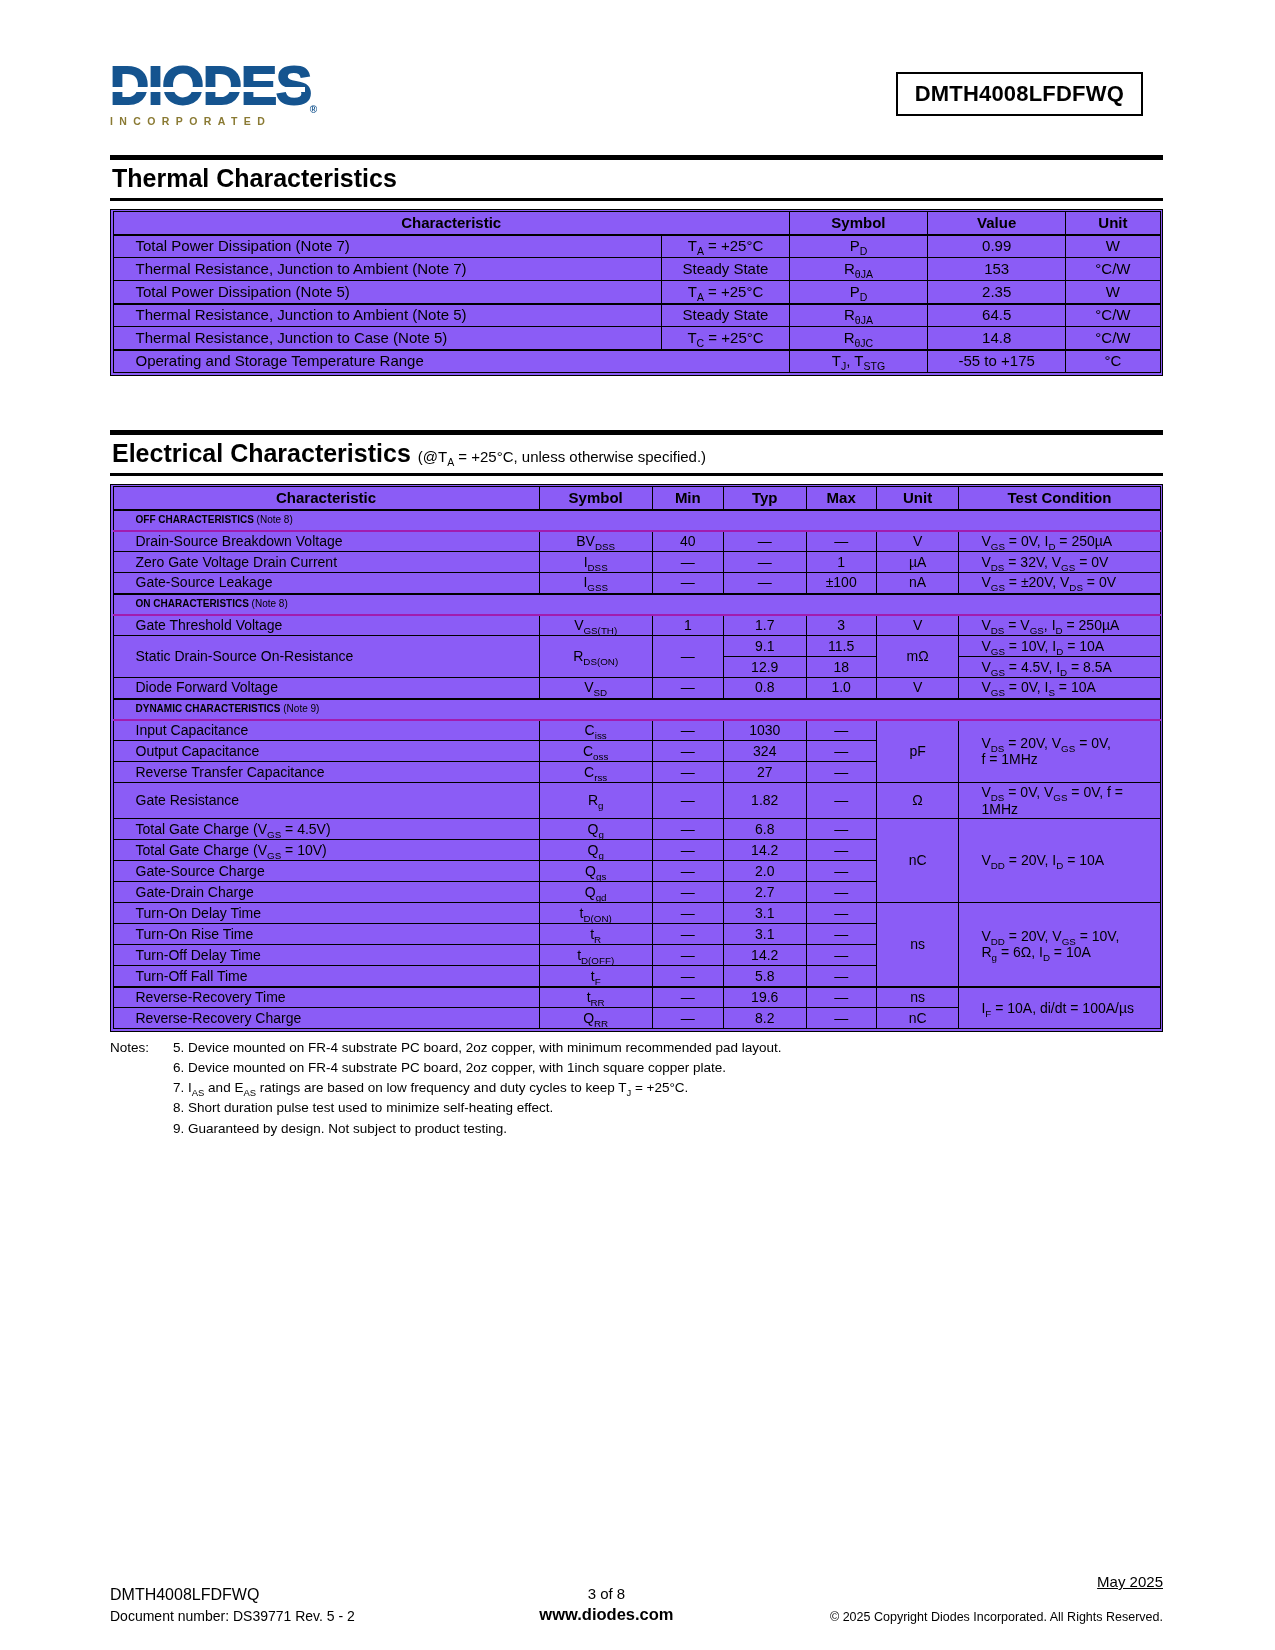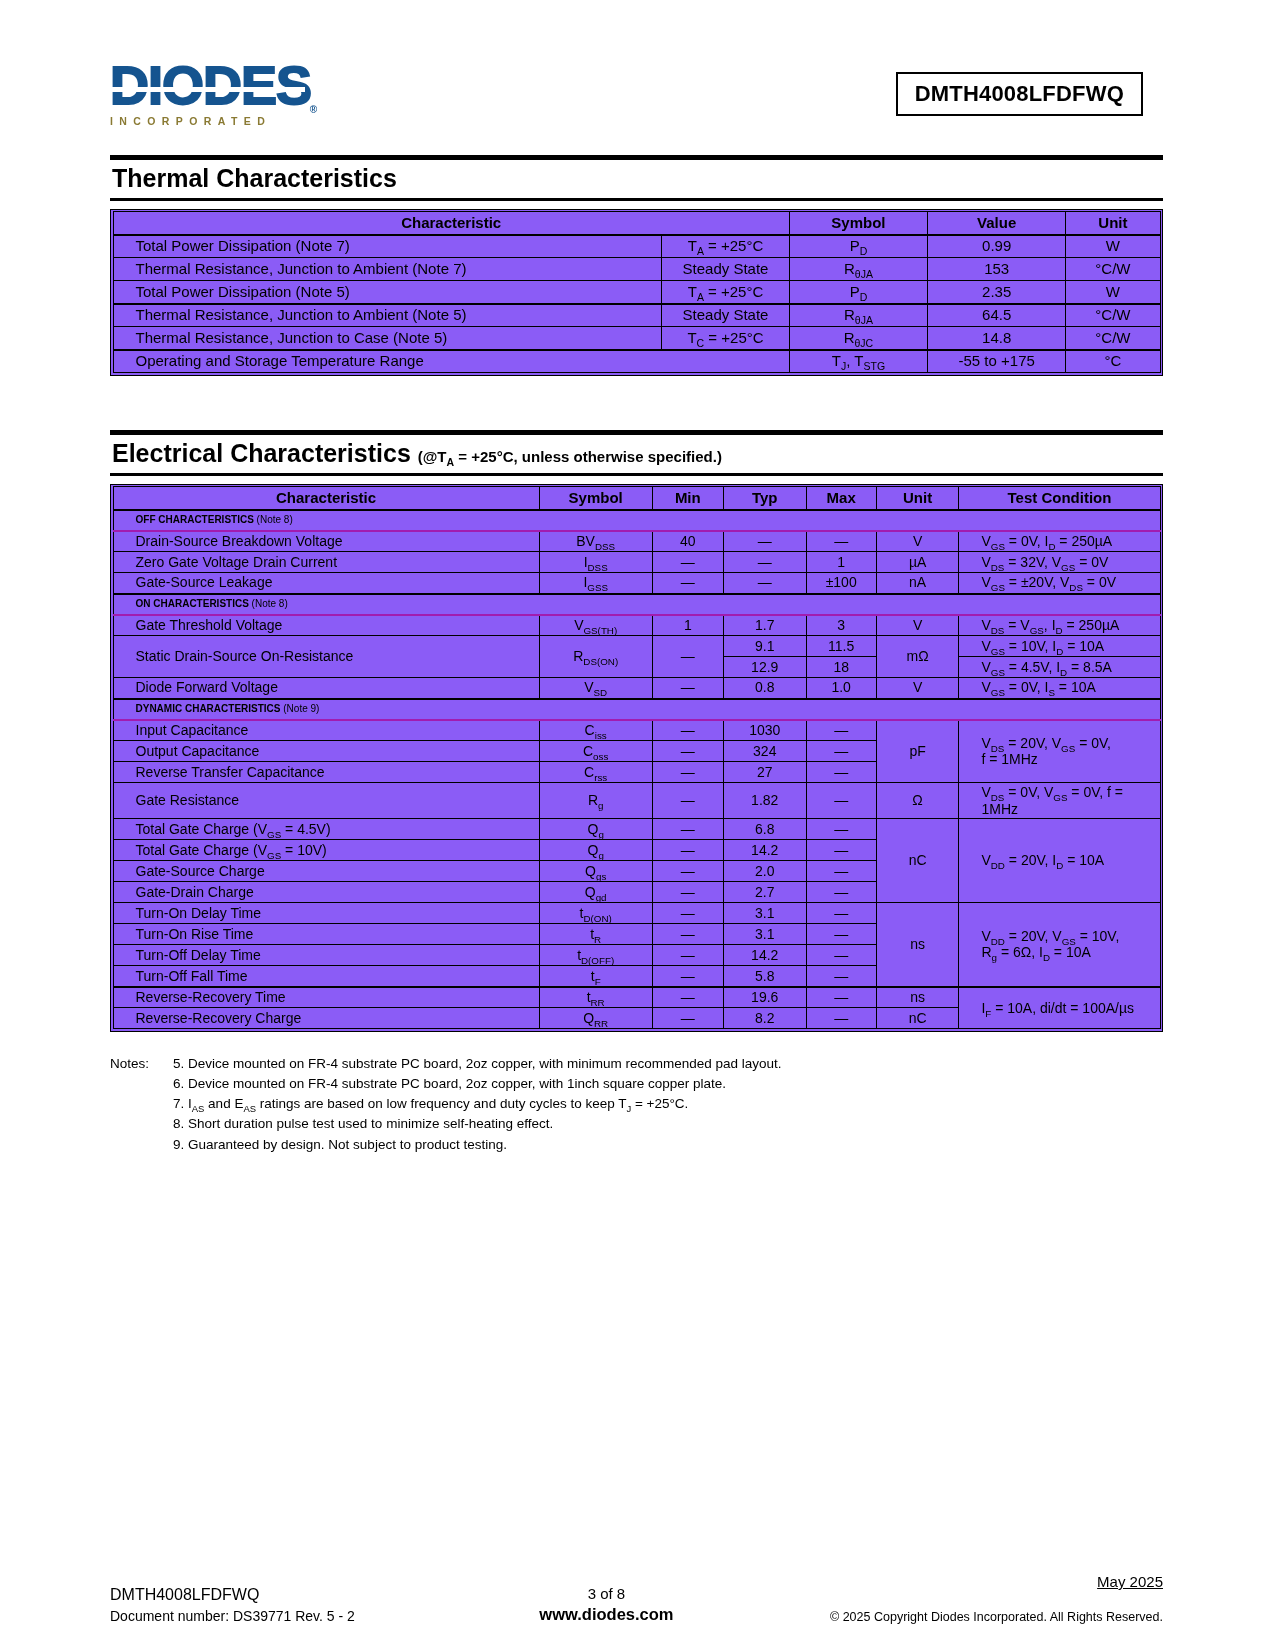--- a/index.html
+++ b/index.html
@@ -26,37 +26,37 @@
   .logo-sub{margin-top:4px;font-size:10.5px;font-weight:bold;color:var(--logo-gold);letter-spacing:6.4px;}
   .part-box{
     border:2.5px solid #000;padding:7px 17px;font-size:22px;font-weight:bold;
     margin-top:14px;margin-right:20px;letter-spacing:0.2px;
   }
   
   .rule-thick{height:5px;background:#000;}
   .rule-thin{height:2.5px;background:#000;}
   .sec-head{margin:0;}
   .sec-title{font-size:25px;font-weight:bold;margin:5px 0 6px 2px;line-height:1.1;}
-  .sec-sub{font-size:15px;font-weight:bold;letter-spacing:0;}
+  .sec-sub{font-size:15px;font-weight:normal;letter-spacing:0;}
   .mt-thermal{margin-top:28px;}
   .mt-elec{margin-top:54px;}
   
   .table-frame{border:1px solid #000;padding:1.5px;margin-top:8px;background:#8b5cf6;}
   table.dtable{width:100%;border-collapse:collapse;table-layout:fixed;}
   .dtable th,.dtable td{border:1px solid #000;padding:1px 6px;line-height:1.18;overflow:hidden;}
   .dtable th{font-size:15px;font-weight:bold;text-align:center;height:23px;border-bottom:2px solid #000;}
   .t-thermal td{font-size:15px;height:23px;}
   .t-elec td{font-size:14px;height:21px;}
   .dtable td.ac{text-align:center;}
   .dtable td.al{text-align:left;padding-left:22px;}
   .dtable tr.btop>td{border-top:2.5px solid #000;}
   .dtable tr.section>td{border-top:2px solid #000;border-bottom:2px solid #a21caf;font-size:10px;}
   sub{font-size:70%;line-height:0;}
   
-  .notes{margin-top:22px;display:flex;font-size:13.5px;}
+  .notes{margin-top:6px;display:flex;font-size:13.5px;}
   .notes-label{width:63px;flex:none;line-height:1.5;}
   .note-item{line-height:1.5;}
   
   .footer{position:absolute;left:110px;right:112px;bottom:26px;display:flex;justify-content:space-between;align-items:flex-end;}
   .f-left .l1{font-size:16px;margin-bottom:4px;}
   .f-left .l2{font-size:14px;}
   .f-center{text-align:center;transform:translateX(14px);}
   .f-center .l1{font-size:15px;margin-bottom:3px;}
   .f-center .l2{font-size:16.5px;font-weight:bold;}
   .f-right{text-align:right;}

